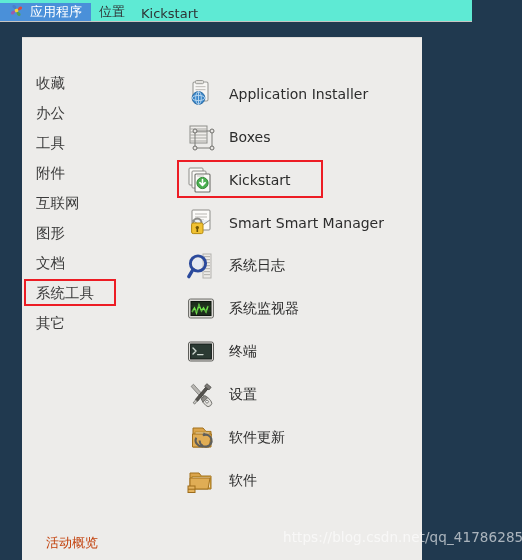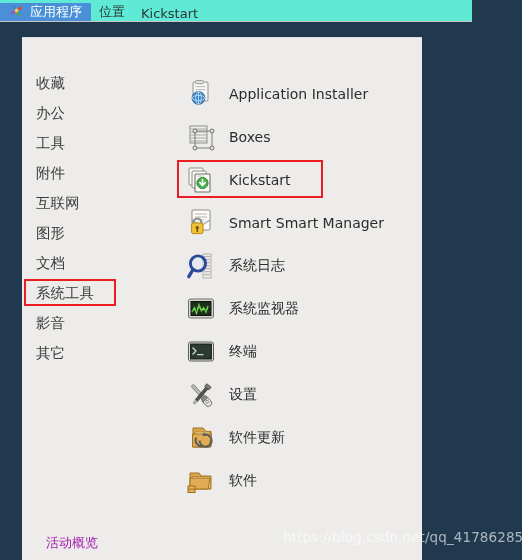--- a/index.html
+++ b/index.html
@@ -100,21 +100,21 @@
     border: 2px solid #ed1c24;
     box-sizing: border-box;
     pointer-events: none;
   }
 
   #activities {
     position: absolute;
     left: 24px;
     top: 496px;
     font-size: 13px;
-    color: #a21caf;
+    color: #c2410c;
     white-space: nowrap;
   }
 
   
   #apps {
     position: absolute;
     left: 150px; top: 0;
     width: 350px; height: 526px;
     padding-top: 34px;
     box-sizing: border-box;
@@ -218,23 +218,20 @@
       <div class="cat">
         <span>图形</span>
       </div>
       <div class="cat">
         <span>文档</span>
       </div>
       <div class="cat selected">
         <span>系统工具</span>
       </div>
       <div class="cat">
-        <span>影音</span>
-      </div>
-      <div class="cat">
         <span>其它</span>
       </div>
 
       <div id="activities">
         <span>活动概览</span>
       </div>
     </div>
 
     <div id="apps">
 

